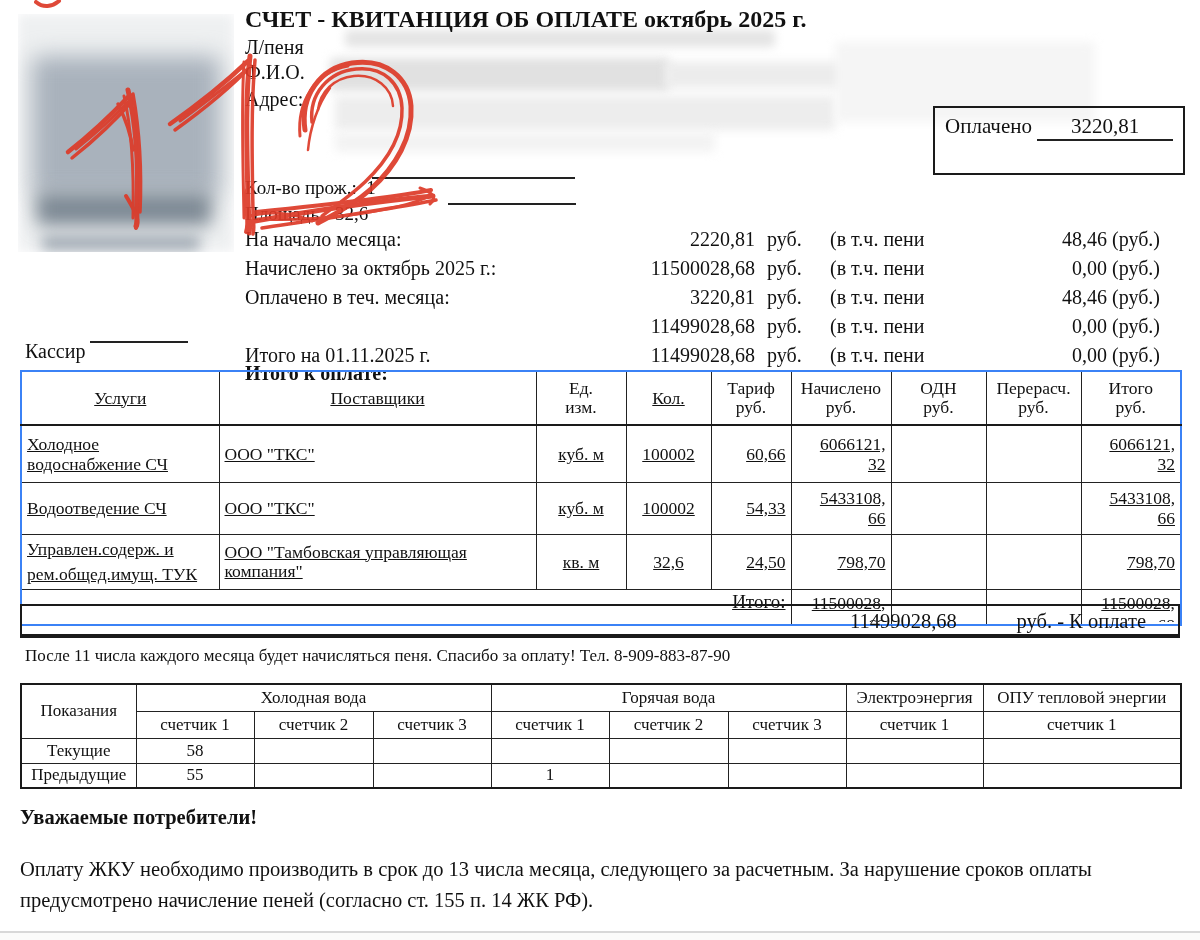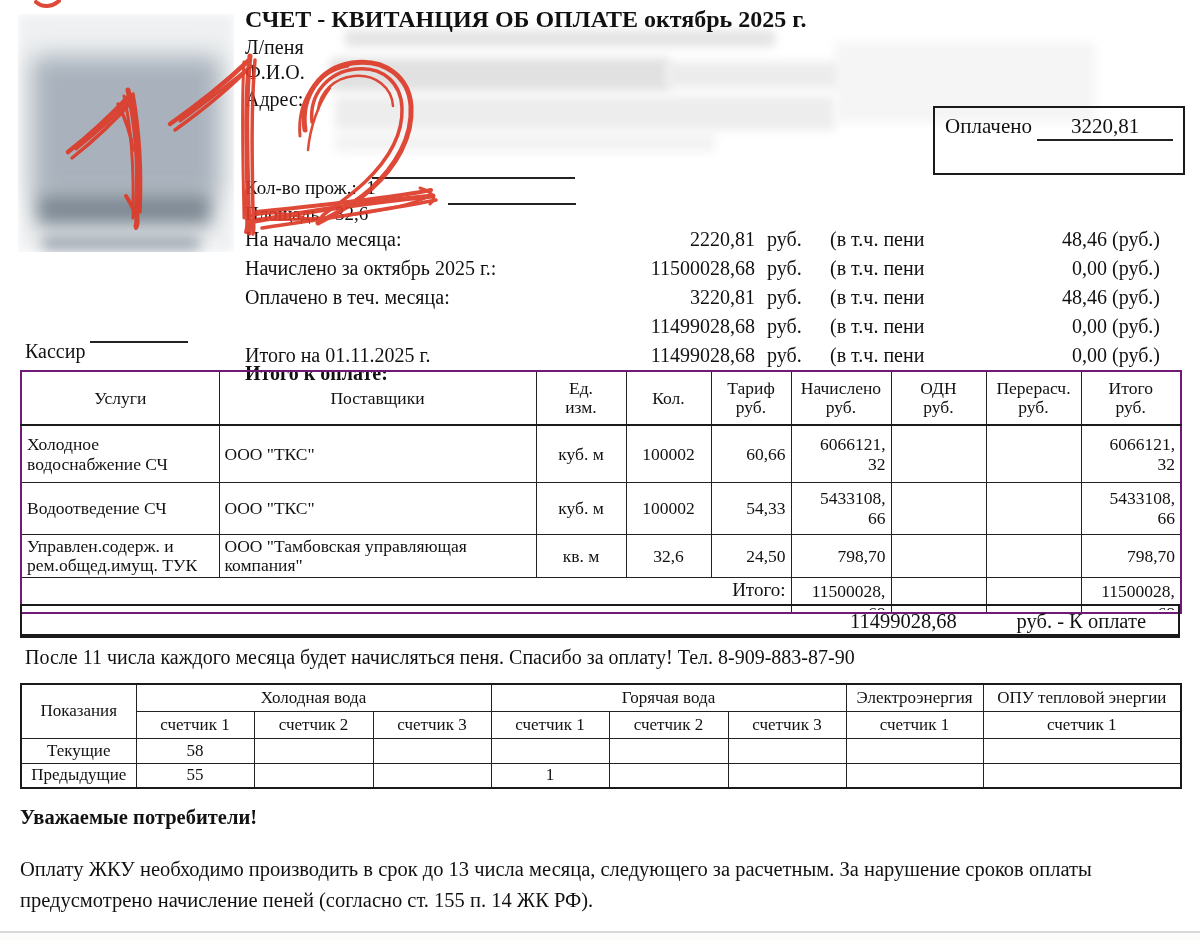--- a/index.html
+++ b/index.html
@@ -35,21 +35,21 @@
   .sumrow .rub  { position:absolute; left:522px; top:0; }
   .sumrow .pen-lab { position:absolute; left:585px; top:0; }
   .sumrow .pen  { position:absolute; right:20px; top:0; }
   .sumrow.bold .lab { font-weight:bold;margin-top:47px; }
 
   table { border-collapse:collapse; table-layout:fixed; }
   td,th { border:1px solid #222; font-weight:normal; }
 
   
   .svc { left:20px; top:370px; width:1160px; font-size:17.5px; }
-  .svc table { width:1160px; border:2px solid #701a75; }
+  .svc table { width:1160px; border:2px solid #3b82f6;text-decoration:underline; }
   .svc th { border-bottom:2px solid #1a1a1a; text-align:center; vertical-align:middle; height:54px; line-height:19px; }
   .svc td { vertical-align:middle; padding:2px 5px; line-height:20px; }
   .svc .c-service { text-align:left; }
   .svc .c-supplier { text-align:left; }
   .svc .c-unit, .svc .c-qty { text-align:center; }
   .svc .c-tariff, .svc .c-num { text-align:right; }
   .mw40{display:inline-block;max-width:40px;} .mw55{display:inline-block;max-width:55px;}
   .mw58{display:inline-block;max-width:58px;} .mw84{display:inline-block;max-width:84px;}
   .mw50{display:inline-block;max-width:50px;}
   .amt-wrap { display:block; margin-left:auto; width:70px; text-align:right; overflow-wrap:anywhere; }
@@ -58,21 +58,21 @@
   .totrow .clip { height:30px; overflow:hidden; }
   .amt-wrap-lg { display:block; margin-left:auto; width:76px; text-align:right; overflow-wrap:anywhere; line-height:22px; }
   .tot-label { text-align:right; padding-right:8px; font-size:19px; line-height:28px; }
 
   
   .grand { left:20px; top:604px; width:1160px; height:34px; border:2px solid #1a1a1a; border-bottom:4px solid #1a1a1a; font-size:20.5px; }
   .grand .gt-label { position:absolute; left:415px; top:4px; }
   .grand .gt-amount { position:absolute; left:828px; top:4px; }
   .grand .gt-suffix { position:absolute; right:32px; top:4px; }
 
-  .notice { left:25px; top:646px; font-size:20px; }
+  .notice { left:25px; top:646px; font-size:17px; }
 
   
   .met { left:20px; top:683px; width:1160px; font-size:17px; }
   .met table { width:1160px; border:2px solid #1a1a1a; }
   .met th, .met td { text-align:center; vertical-align:middle; }
   .met .grp th { height:27px; }
   .met .sub th { height:27px; }
   .met td { height:25px; }
 
   .footer-greet { left:20px; top:806px; font-size:20.5px; font-weight:bold; }
@@ -208,21 +208,21 @@
       <td class="c-num">
             <span class="amt-wrap">5433108,66</span>
           </td>
       <td class="c-num"></td>
       <td class="c-num"></td>
       <td class="c-num">
             <span class="amt-wrap">5433108,66</span>
           </td>
     </tr>
     <tr style="height:42px;">
-      <td class="c-service" style="line-height:19px;">Управлен.содерж. и рем.общед.имущ. ТУК</td>
+      <td class="c-service" style="line-height:25px;">Управлен.содерж. и рем.общед.имущ. ТУК</td>
       <td class="c-supplier" style="line-height:19px;">ООО "Тамбовская управляющая компания"</td>
       <td class="c-unit">кв. м</td>
       <td class="c-qty">32,6</td>
       <td class="c-tariff">24,50</td>
       <td class="c-num">
             <span class="amt-nowrap">798,70</span>
           </td>
       <td class="c-num"></td>
       <td class="c-num"></td>
       <td class="c-num">

